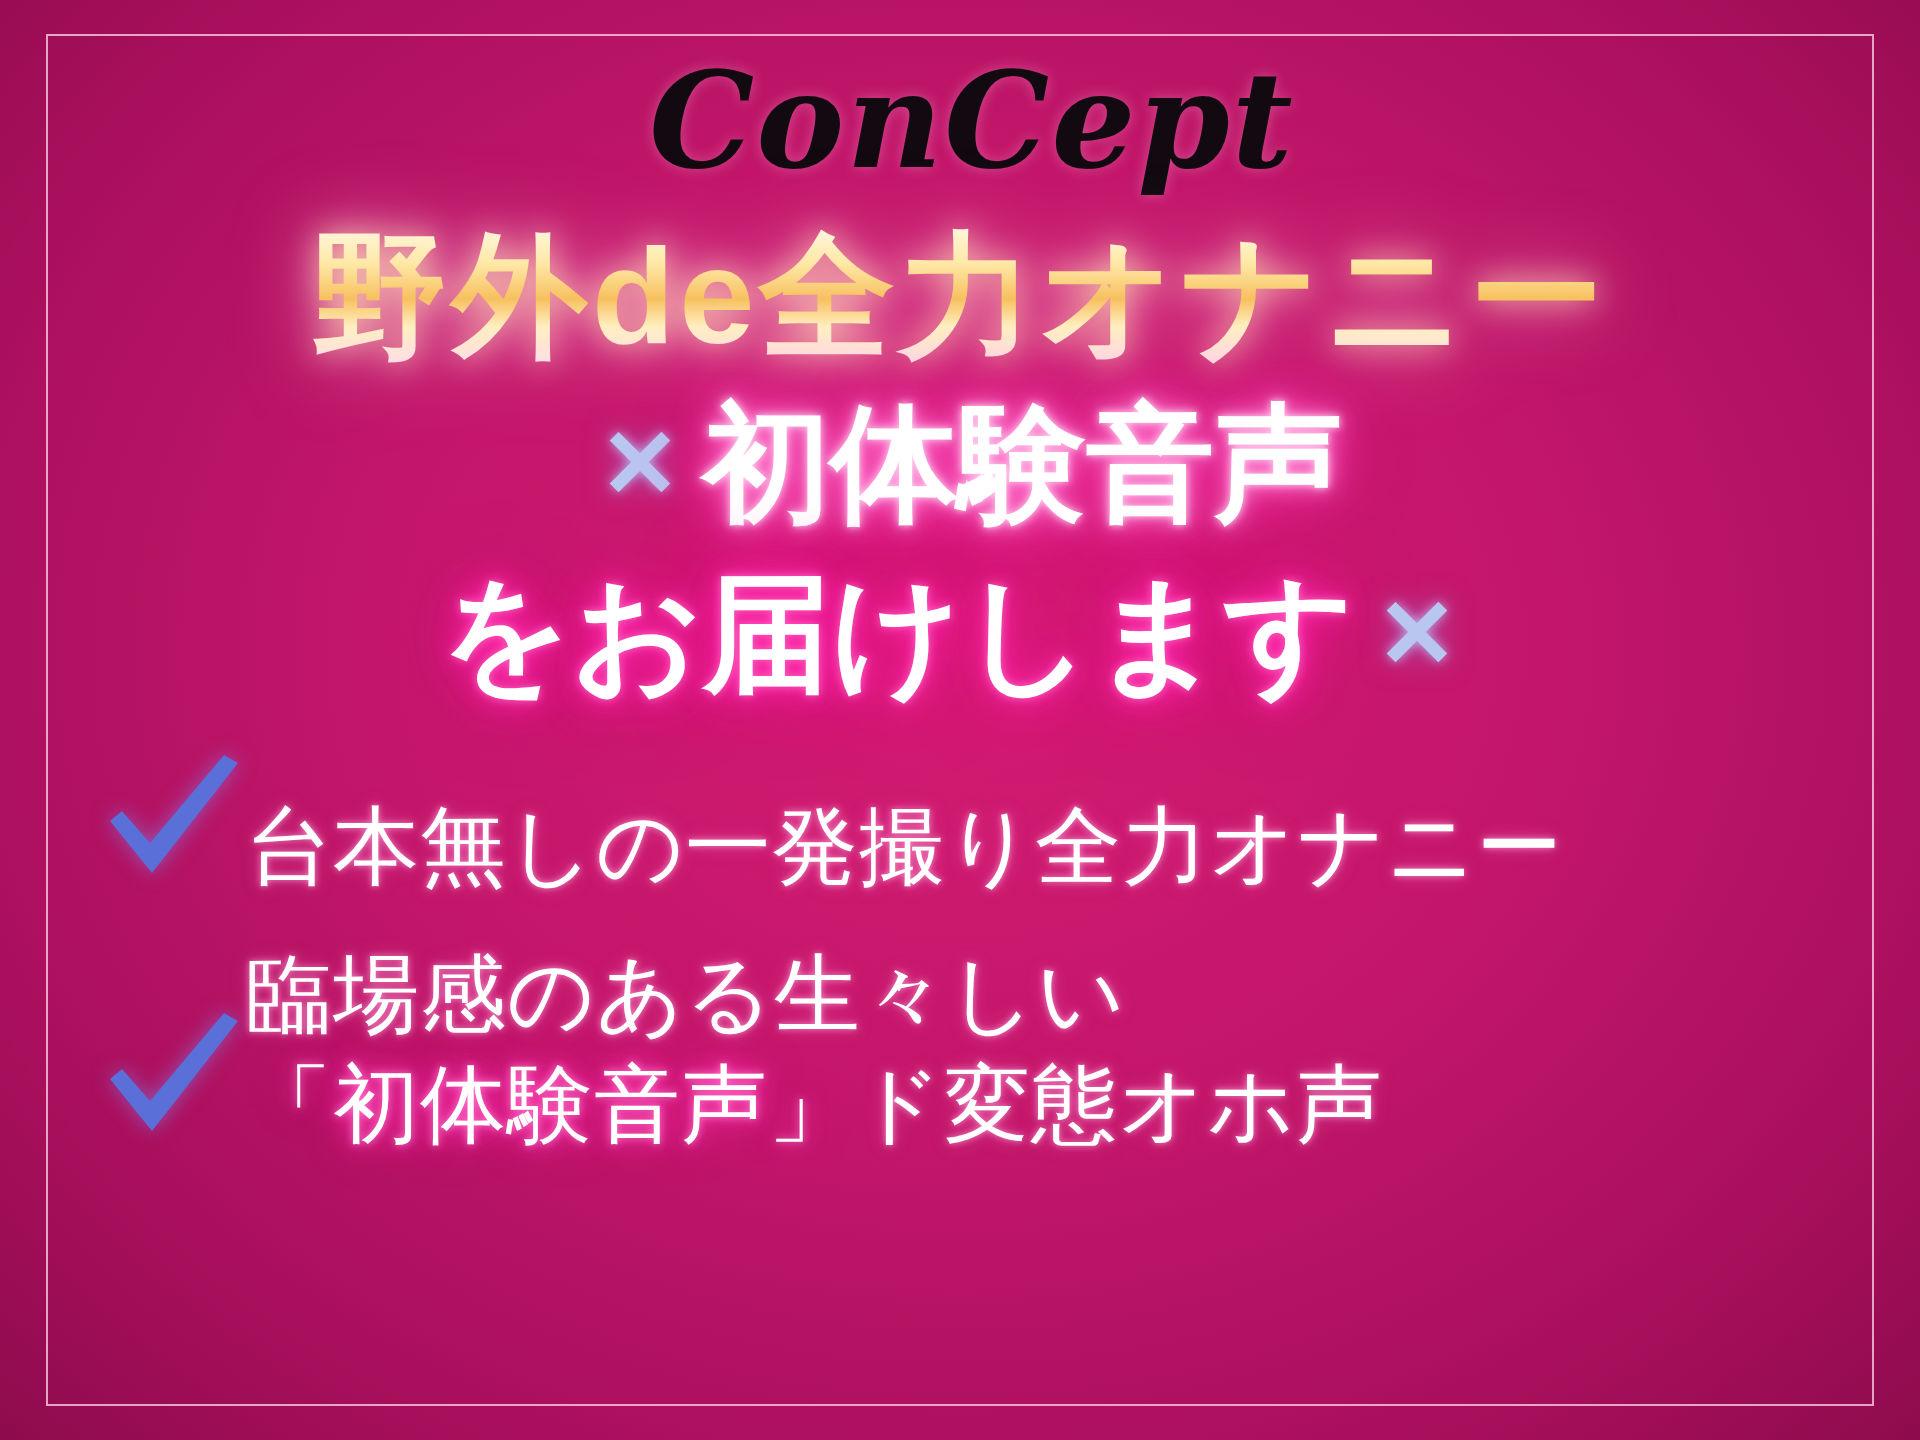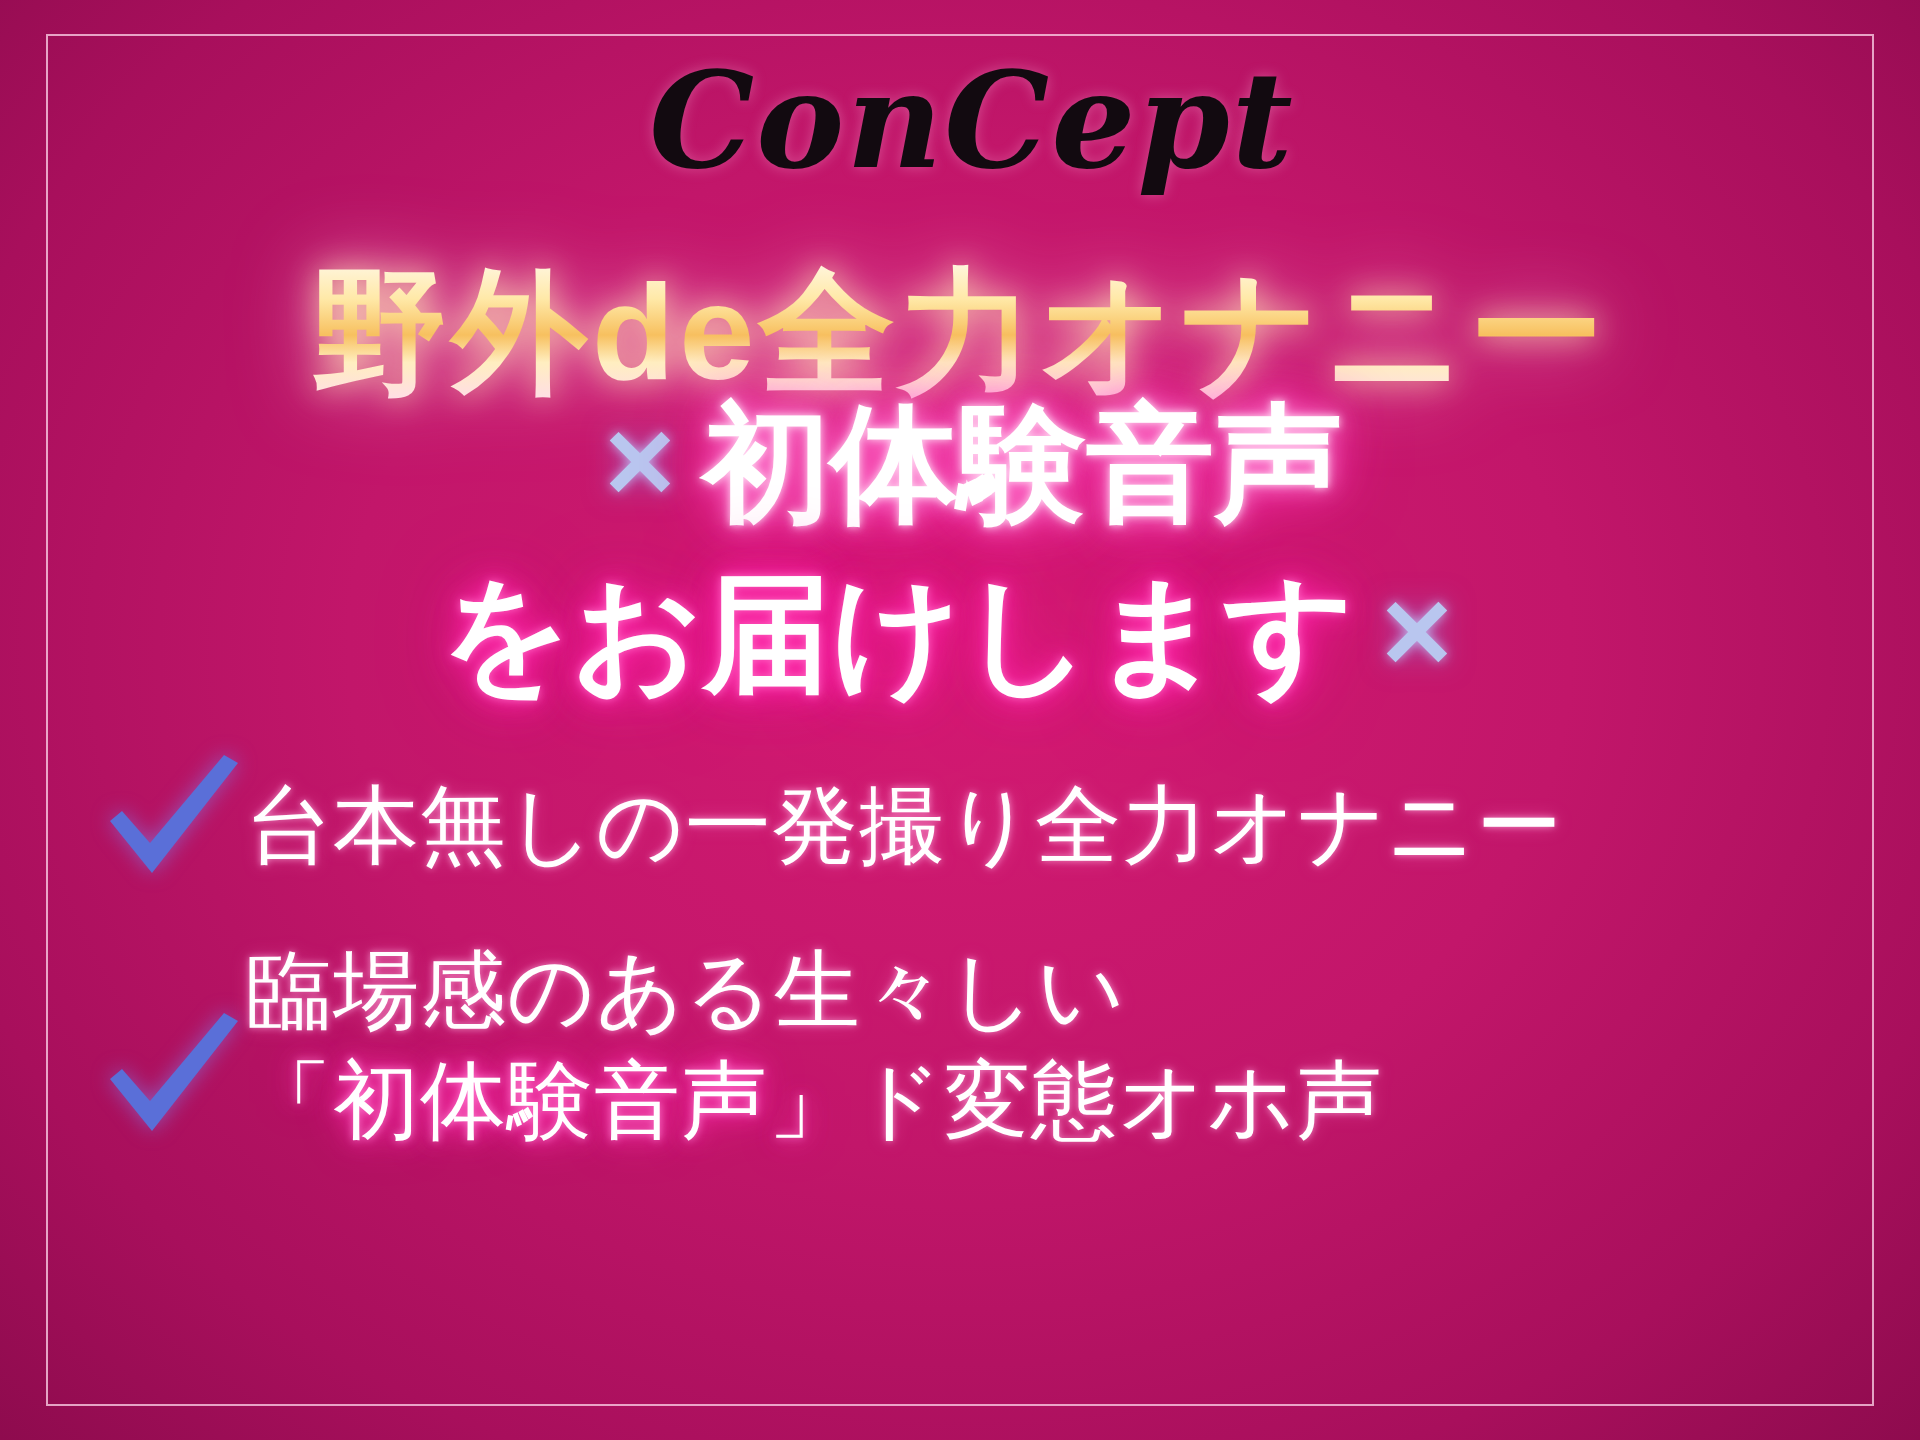--- a/index.html
+++ b/index.html
@@ -53,21 +53,20 @@
     position: absolute;
     top: 228px;
     left: 0;
     width: 100%;
     text-align: center;
     font-size: 136px;
     font-weight: bold;
     line-height: 1.0;
     letter-spacing: 4px;
     white-space: nowrap;
-    margin-top: 36px;
   }
   .goldline .g {
     background: linear-gradient(180deg, #fff8e8 0%, #ffe9a8 28%, #f7c05f 52%, #ffeec0 70%, #ffd9ef 100%);
     -webkit-background-clip: text;
     background-clip: text;
     color: transparent;
     -webkit-text-fill-color: transparent;
     filter: drop-shadow(0 0 16px rgba(255, 230, 180, 0.85)) drop-shadow(0 0 36px rgba(255, 170, 220, 0.6));
   }
 
@@ -113,21 +112,21 @@
 
   
   .checklist {
     position: absolute;
     top: 745px;
     left: 96px;
     right: 70px;
   }
   .check-row {
     display: flex;
-    align-items: center;
+    align-items: flex-end;
     margin-bottom: 26px;
   }
   .check-icon {
     flex: 0 0 auto;
     width: 150px;
     height: 150px;
     position: relative;
     margin-top: 6px;
   }
   .check-icon svg {

